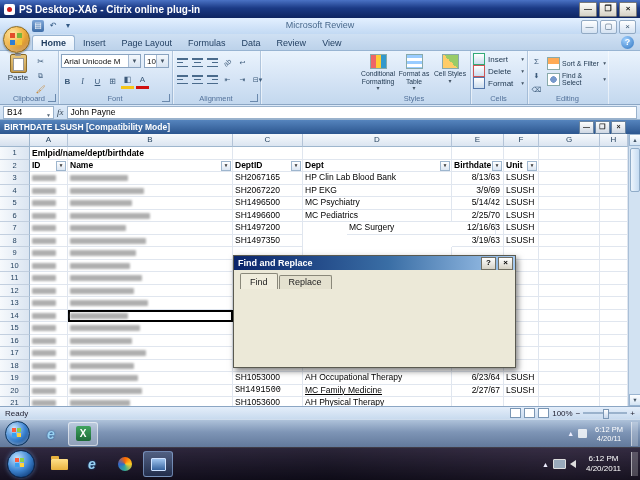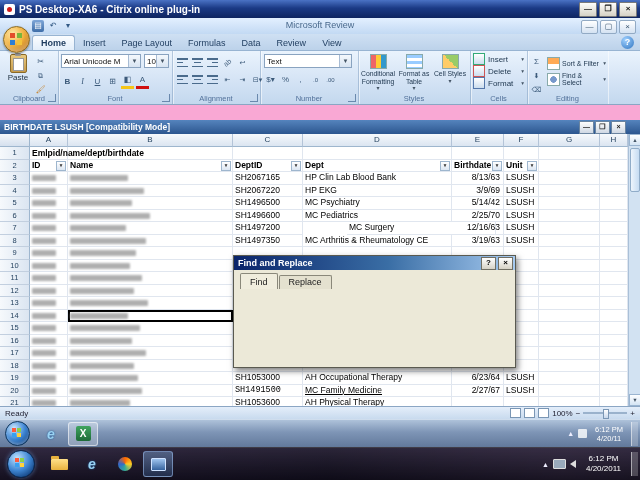--- a/index.html
+++ b/index.html
@@ -1,17 +1,17 @@
 <!DOCTYPE html>
 <html><head>
 <meta charset="utf-8">
 <style>
   html,body{margin:0;padding:0;background:#222;}
   .screen{position:relative;width:640px;height:480px;overflow:hidden;
-    font-family:"Liberation Sans",sans-serif;background:#f9a8d4;}
+    font-family:"Liberation Sans",sans-serif;background:#a3a3a3;}
   
   .ctb{position:absolute;left:0;top:0;width:640px;height:18px;
     background:linear-gradient(180deg,#4a72c4,#1b3a85 45%,#0e2560);
     display:flex;align-items:center;color:#fff;font-size:10px;font-weight:bold;
     padding-left:4px;box-sizing:border-box;}
   .appico{width:11px;height:11px;background:#fff;border-radius:2px;margin-right:4px;position:relative;flex:0 0 auto;}
   .appico::after{content:"";position:absolute;left:3px;top:3px;width:5px;height:5px;background:#d11a1a;border-radius:50%;}
   .winbtns{position:absolute;right:3px;top:2px;display:flex;gap:2px;}
   .wbtn{width:16px;height:13px;background:linear-gradient(#fdfdfb,#d6d2c6);border:1px solid #7a7a7a;
     border-radius:1px;font-size:8px;line-height:12px;text-align:center;color:#111;font-weight:bold;}
@@ -320,35 +320,20 @@
             </span>
           </span>
         <span class="mini" style="font-size:7px;">⇤</span>
         <span class="mini" style="font-size:7px;">⇥</span>
         <span class="mini" style="font-size:7px;">⊟▾</span>
       </div>
       <div class="glabel">Alignment</div>
       <div class="launcher"></div>
     </div>
 
-    <div class="rgroup" style="left:260px;width:98px;">
-      <div class="combo" style="left:4px;top:3px;width:88px;height:14px;">
-        <span>Text</span>
-        <span class="drop">▼</span>
-      </div>
-      <div class="mrow" style="left:4px;top:22px;">
-        <span class="mini">$▾</span>
-        <span class="mini">%</span>
-        <span class="mini">,</span>
-        <span class="mini" style="font-size:6px;">.0</span>
-        <span class="mini" style="font-size:6px;">.00</span>
-      </div>
-      <div class="glabel">Number</div>
-      <div class="launcher"></div>
-    </div>
 
     <div class="rgroup" style="left:358px;width:112px;">
       <div class="sbtnrow">
           <div class="sbtn">
             <div class="sicon s0"></div>
             <div class="slabel">Conditional Formatting</div>
             <div class="sarrow">▾</div>
           </div>
           <div class="sbtn">
             <div class="sicon s1"></div>
@@ -400,20 +385,28 @@
           <div class="erow">
             <div class="eic e1"></div>
             <div class="elabel">Find &amp; Select</div>
             <div class="carrow">▾</div>
           </div>
         </div>
       <div class="glabel">Editing</div>
     </div>
   </div>
 
+  <div class="fbar">
+    <span class="namebox">
+      <span>B14</span>
+      <span class="drop">▼</span>
+    </span>
+    <span class="fx">fx</span>
+    <span class="finput">John Payne</span>
+  </div>
 
   <div class="wkb">
     <span>BIRTHDATE LSUSH [Compatibility Mode]</span>
     <span class="wkbtns">
       <span class="kbtn">—</span>
       <span class="kbtn">❐</span>
       <span class="kbtn">×</span>
     </span>
   </div>
 
@@ -511,21 +504,20 @@
       <div class="cell" style="left: 539px; top: 88px; width: 61px;"></div>
       <div class="cell" style="left: 600px; top: 88px; width: 28px;"></div>
       <div class="rowhdr" style="top: 100.5px;">8</div>
       <div class="cell" style="left: 30px; top: 100.5px; width: 38px;">
         <div class="blurbar" style="width: 24px;"></div>
       </div>
       <div class="cell" style="left: 68px; top: 100.5px; width: 165px;">
         <div class="blurbar" style="width: 76px;"></div>
       </div>
       <div class="cell" style="left: 233px; top: 100.5px; width: 70px;">SH1497350</div>
-      <div class="cell" style="left: 303px; top: 100.5px; width: 149px;">MC Arthritis &amp; Rheumatology CE</div>
       <div class="cell num" style="left: 452px; top: 100.5px; width: 52px;">3/19/63</div>
       <div class="cell" style="left: 504px; top: 100.5px; width: 35px;">LSUSH</div>
       <div class="cell" style="left: 539px; top: 100.5px; width: 61px;"></div>
       <div class="cell" style="left: 600px; top: 100.5px; width: 28px;"></div>
       <div class="rowhdr" style="top: 113px;">9</div>
       <div class="cell" style="left: 30px; top: 113px; width: 38px;">
         <div class="blurbar" style="width: 24px;"></div>
       </div>
       <div class="cell" style="left: 68px; top: 113px; width: 165px;">
         <div class="blurbar" style="width: 66px;"></div>

